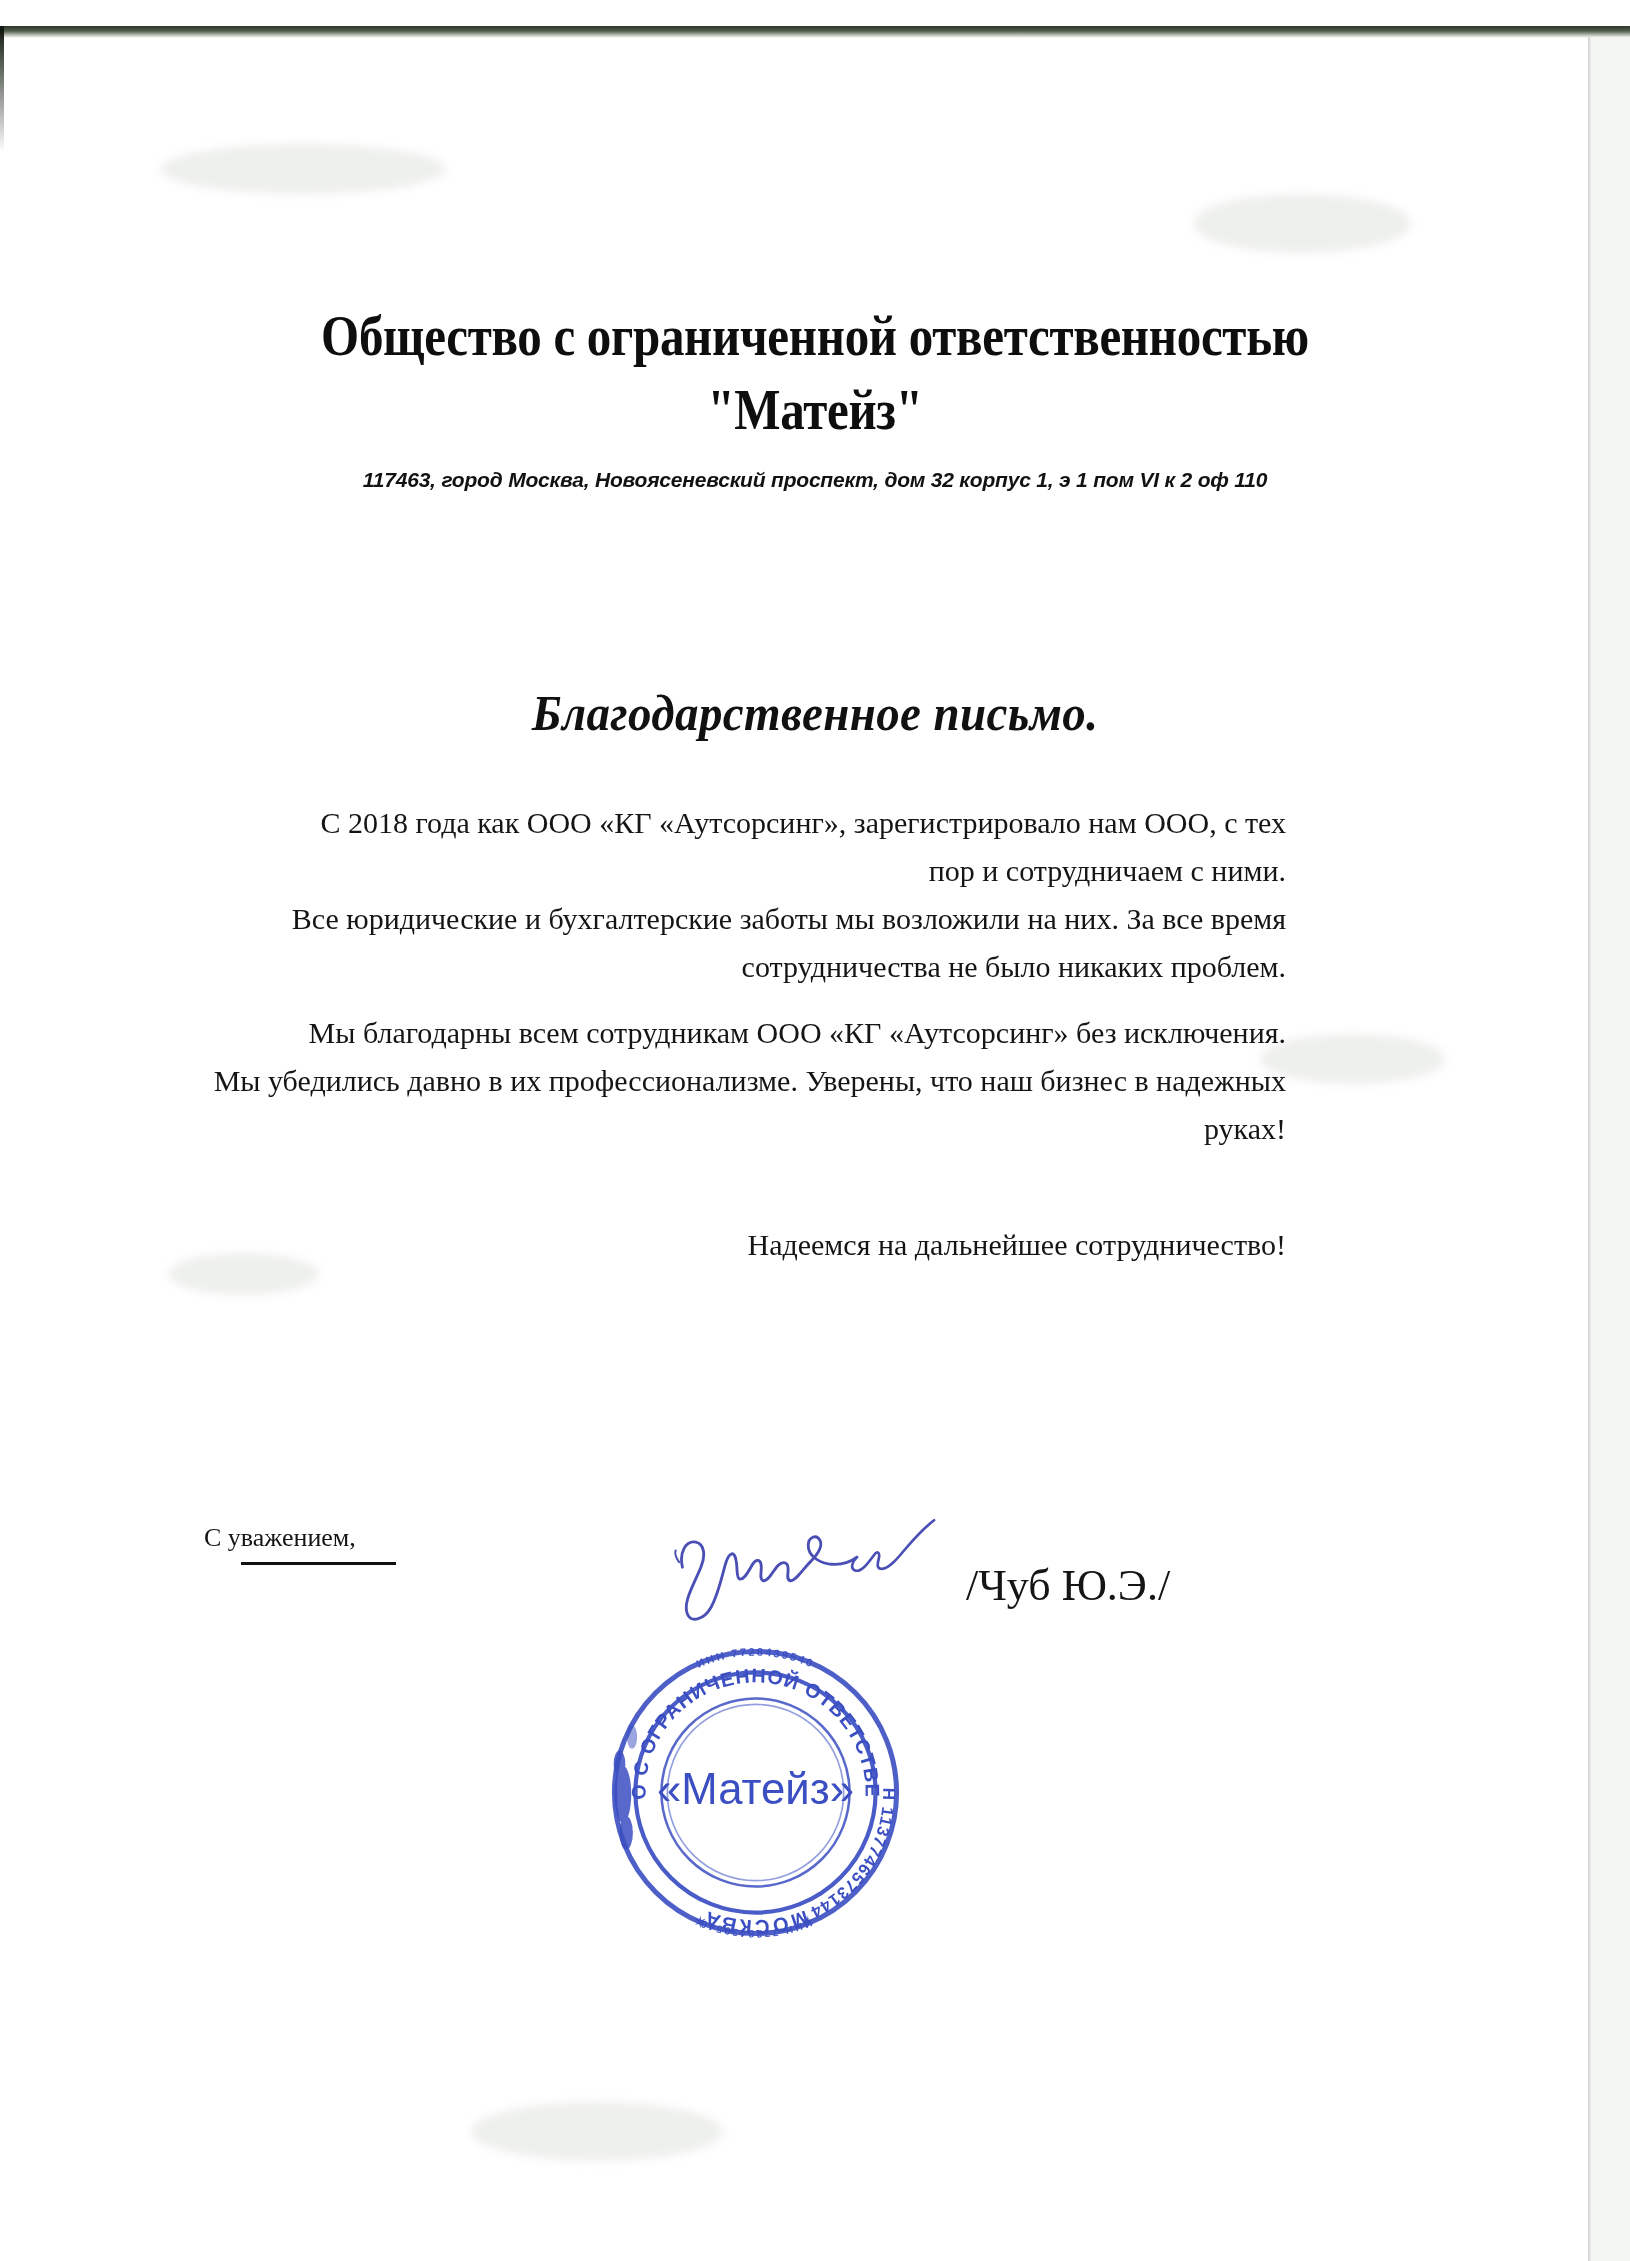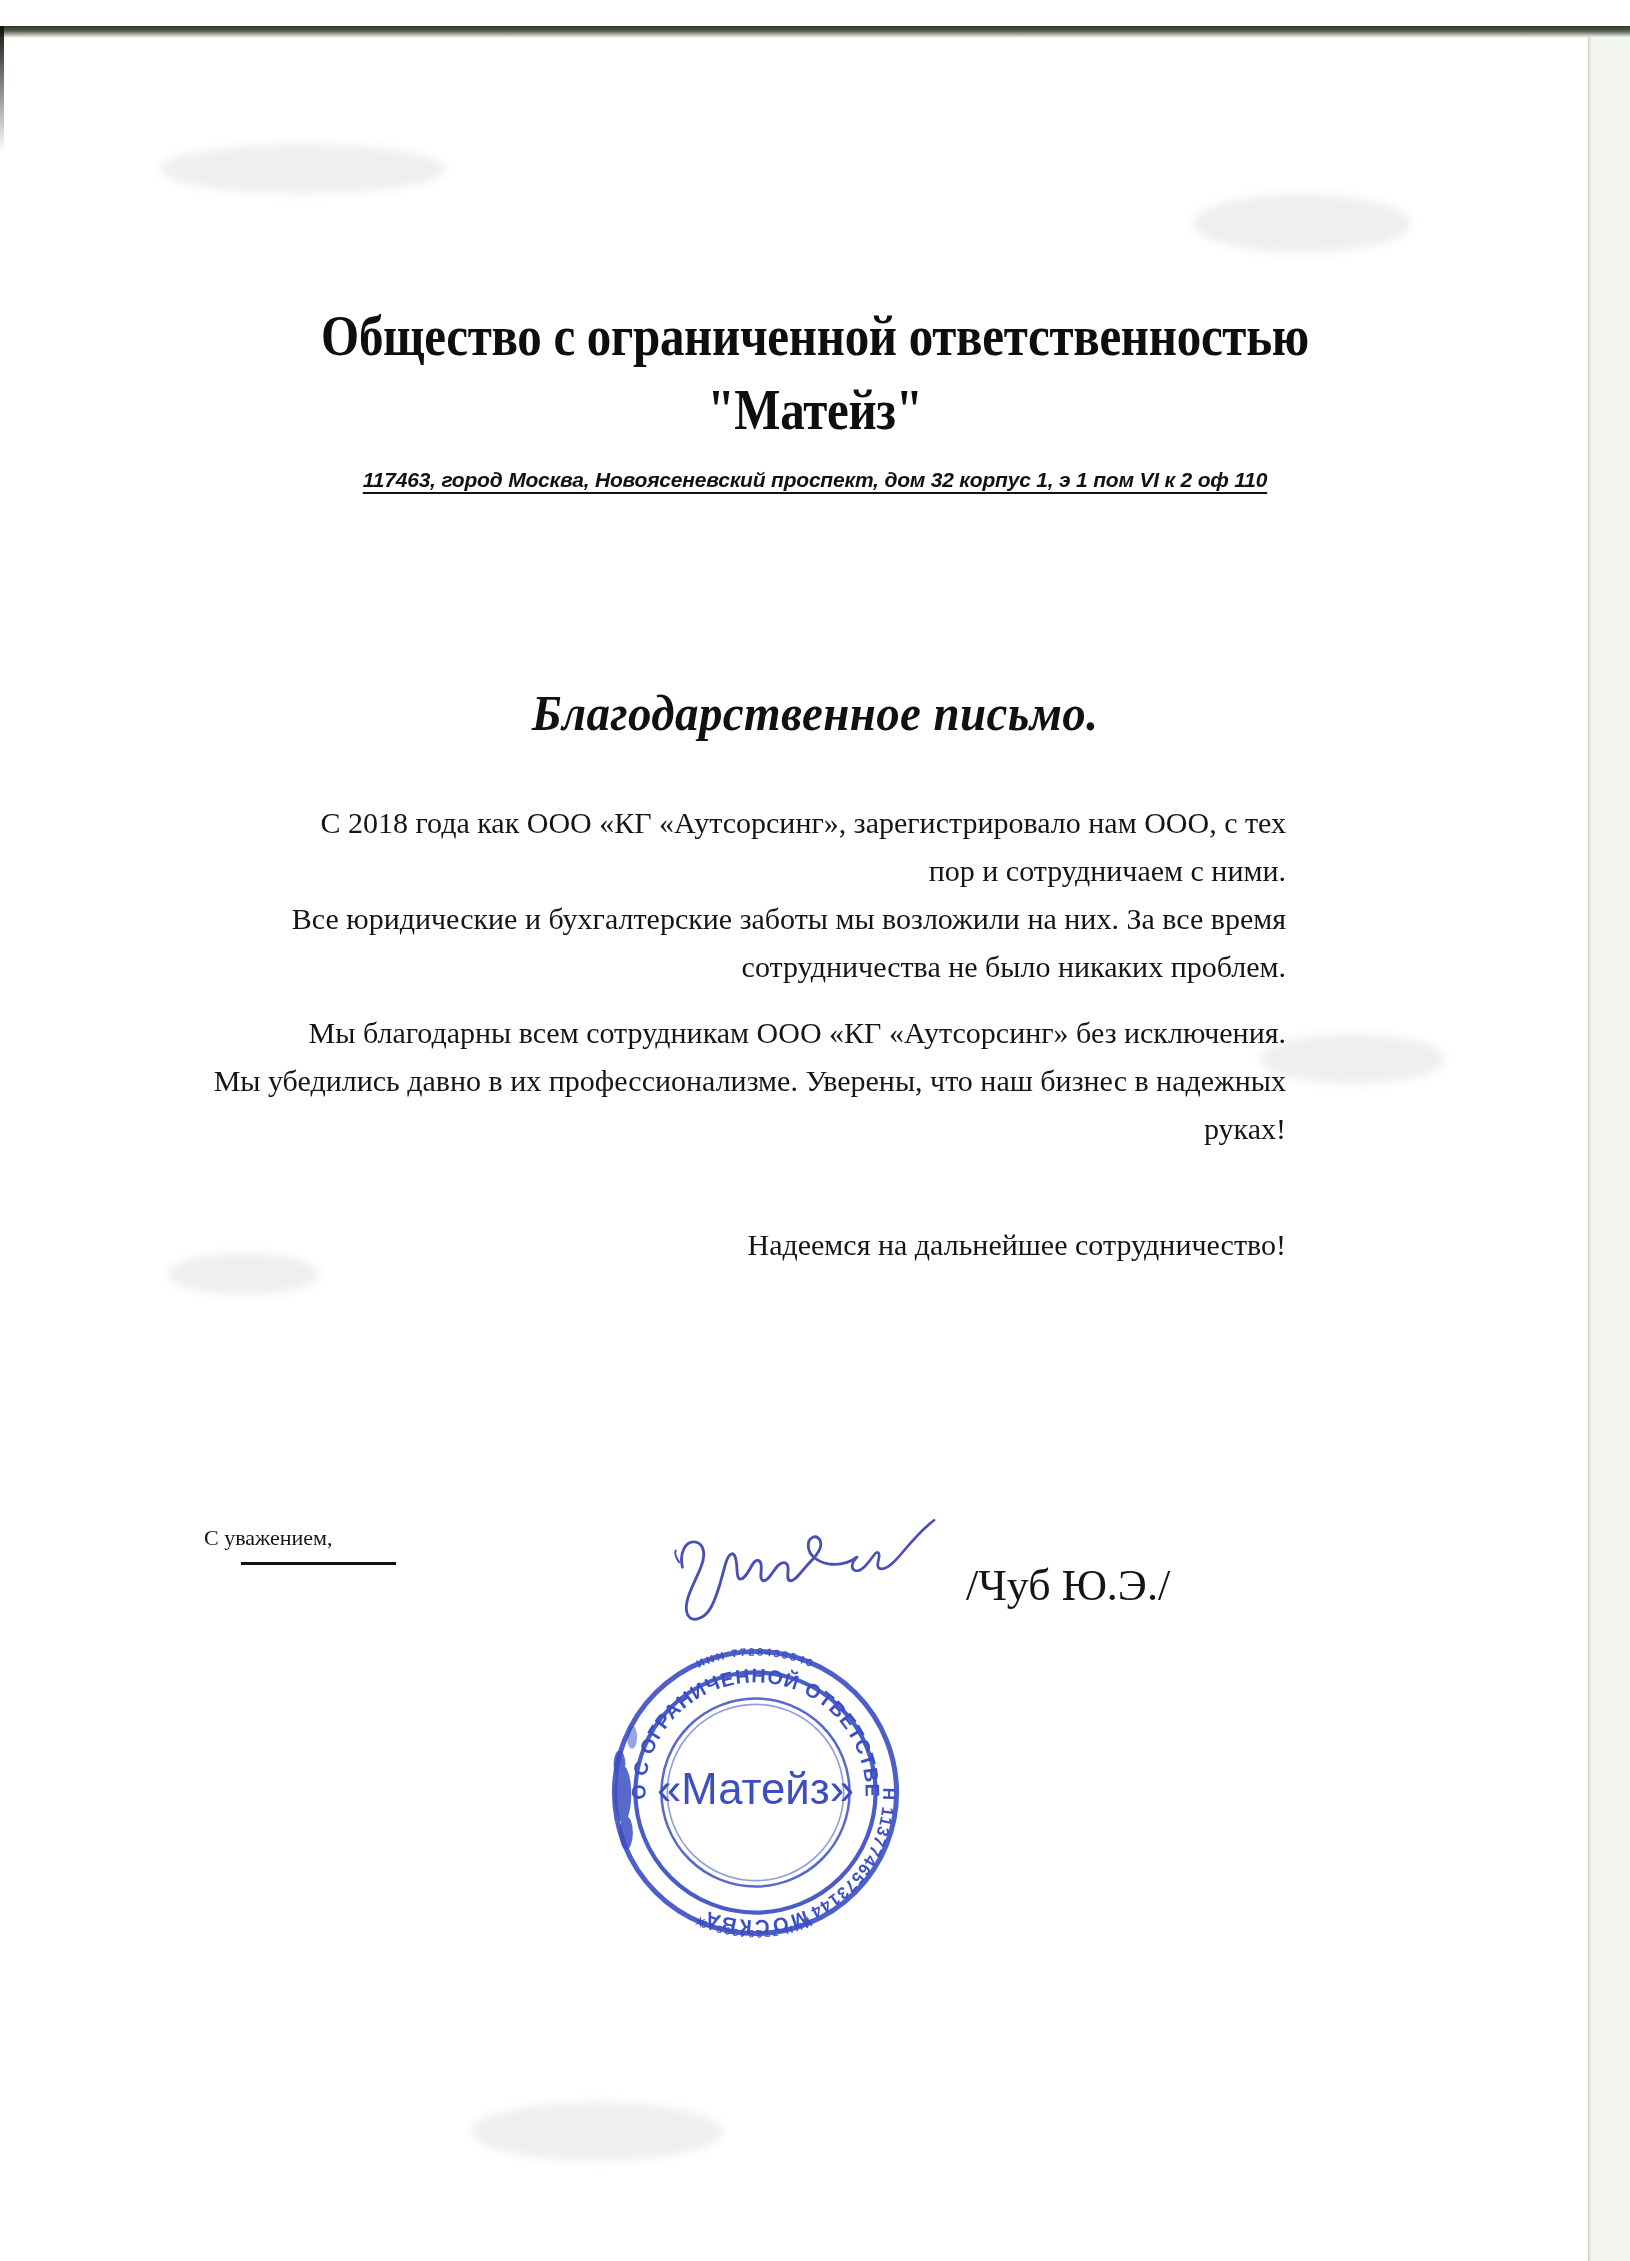--- a/index.html
+++ b/index.html
@@ -98,21 +98,20 @@
     margin-top: 17px;
   }
   .lh-address {
     margin-top: 34px;
     font-family: "Liberation Sans", "DejaVu Sans", sans-serif;
     font-weight: 700;
     font-style: italic;
     font-size: 21px;
     letter-spacing: -0.2px;
     color: #121212;
-    text-decoration: underline;
     text-underline-offset: 5px;
     text-decoration-thickness: 1.7px;
   }
 
   
   .doc-title {
     position: absolute;
     left: 126px;
     top: 657px;
     width: 1378px;
@@ -146,21 +145,21 @@
   .p2 { top: 869px; }
   .p3 { top: 983px; }
   .p4 { top: 1195px; }
 
   
   .sig-block {
     position: absolute;
     left: 204px;
     top: 1487px;
     font-family: "Liberation Serif", "DejaVu Serif", serif;
-    font-size: 22px;
+    font-size: 26px;
     line-height: 49px;
     color: #151515;
   }
   .sig-row {
     display: flex;
     align-items: flex-end;
   }
   .sig-role {
     white-space: nowrap;
   }

